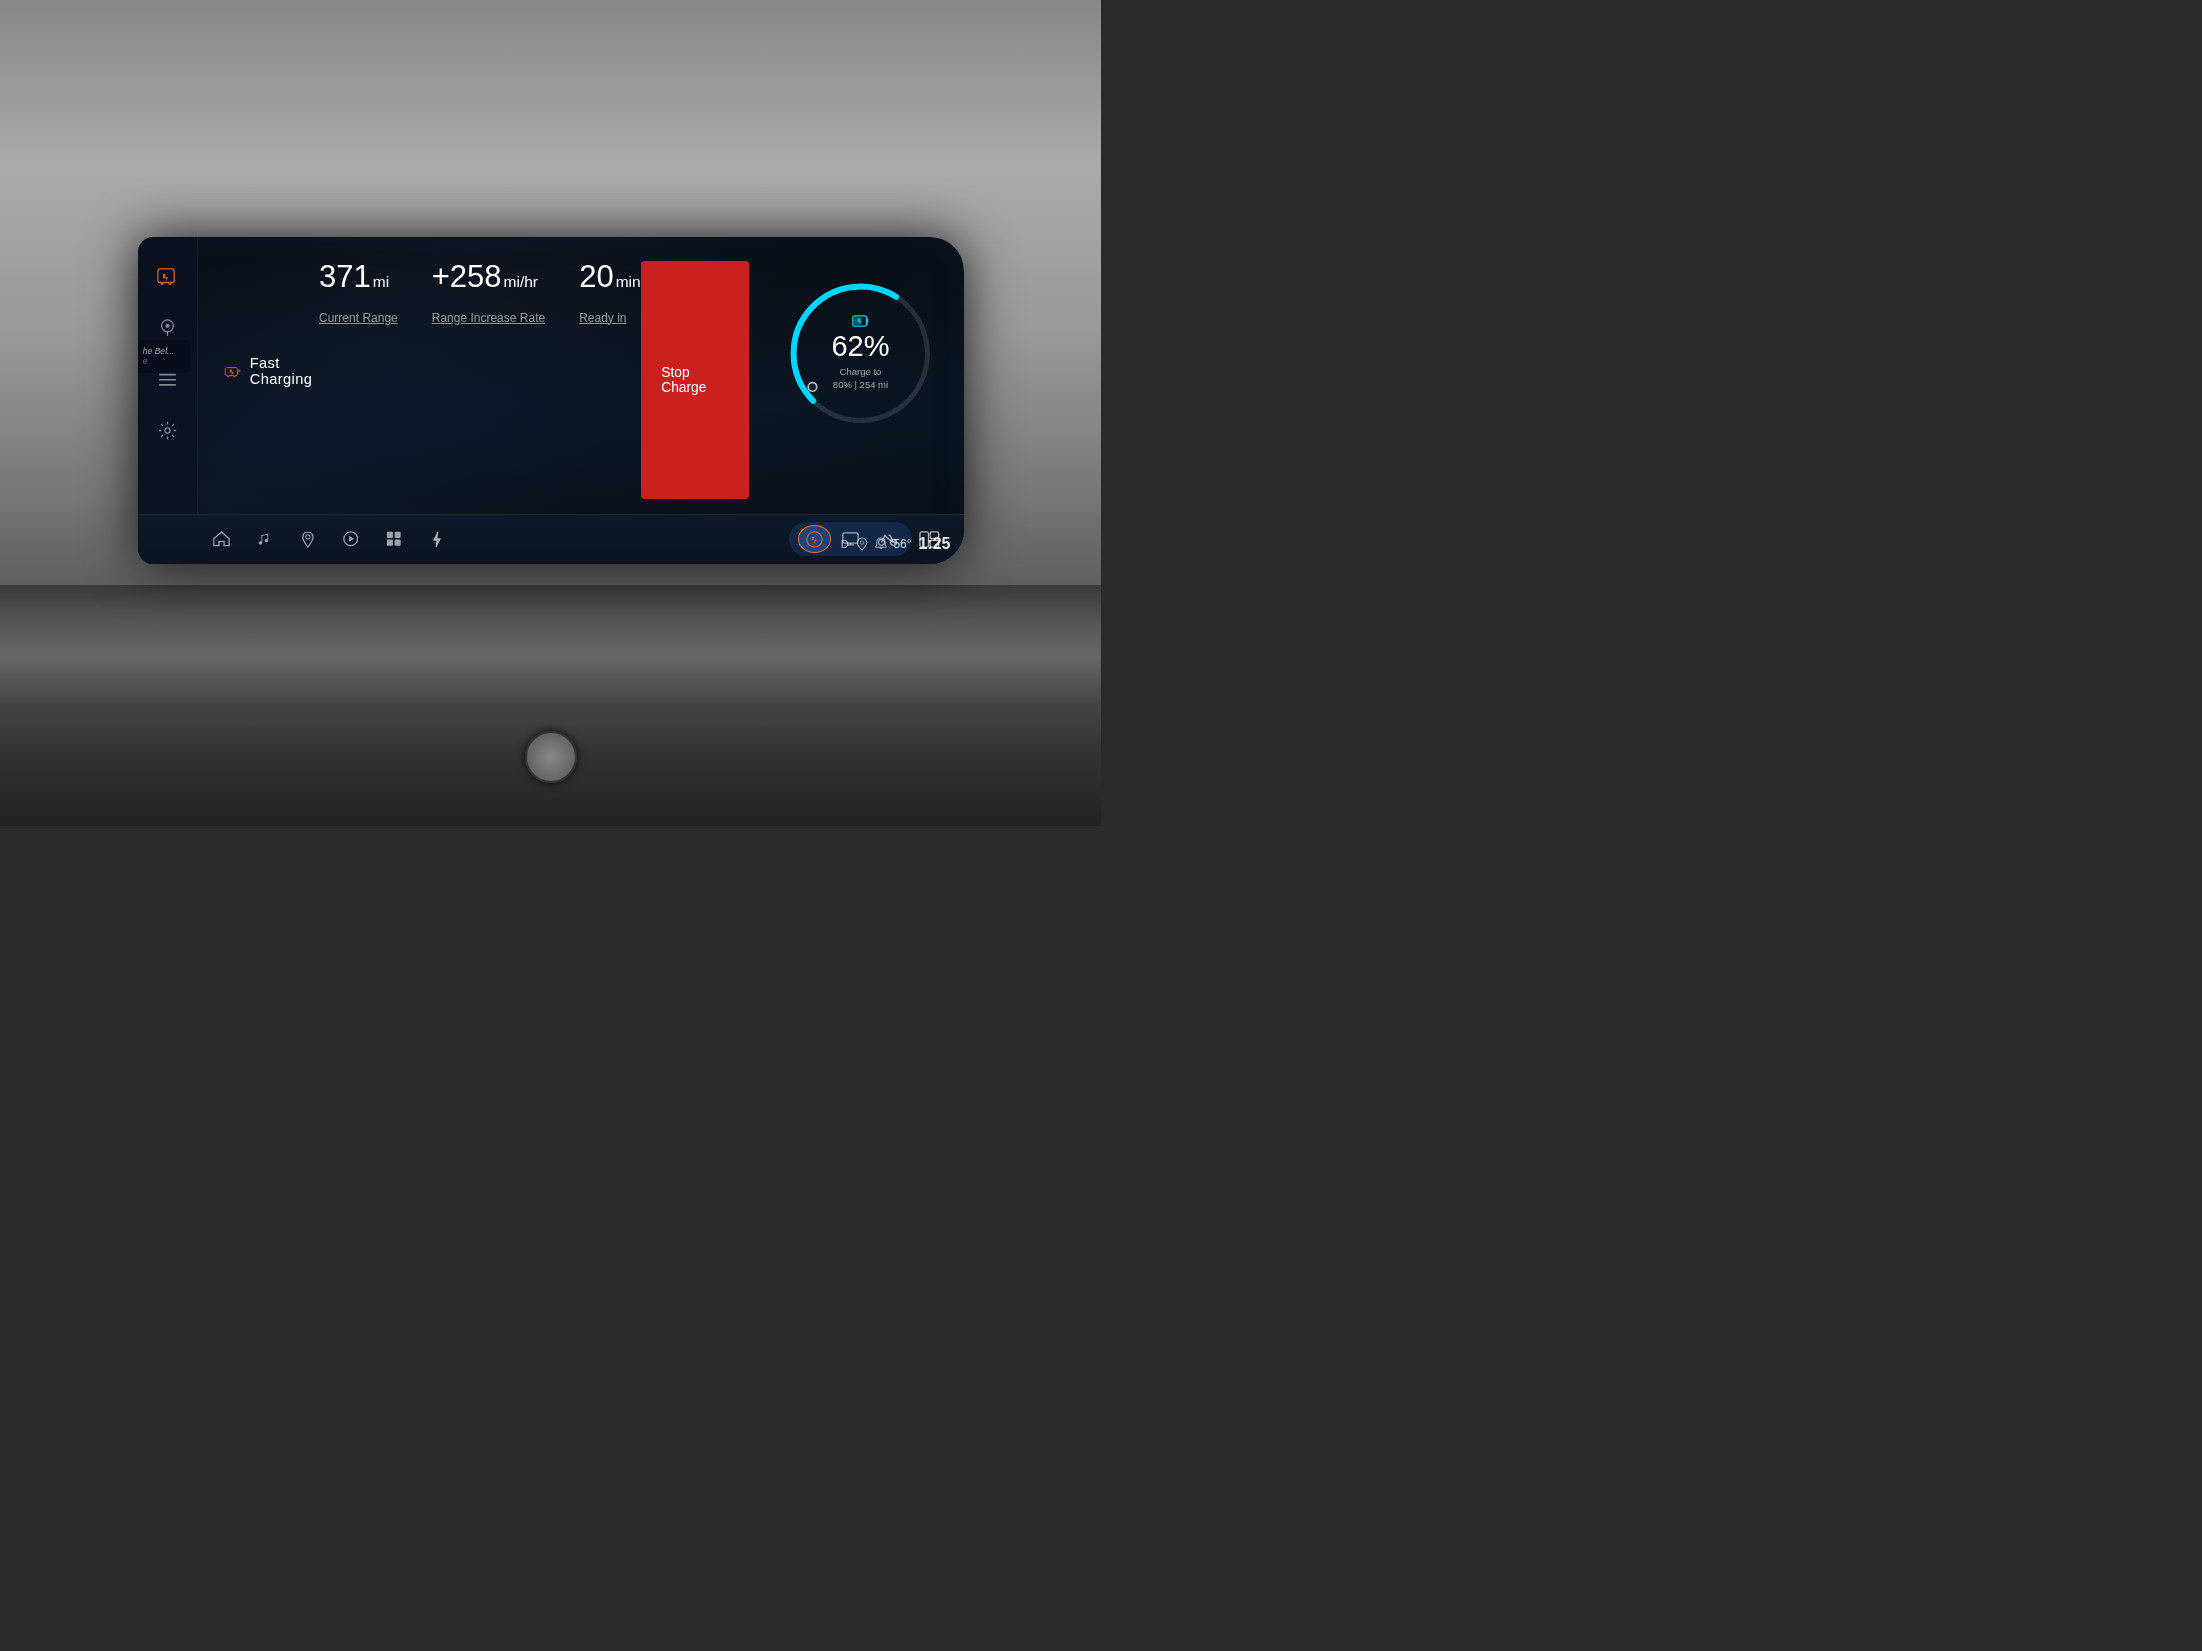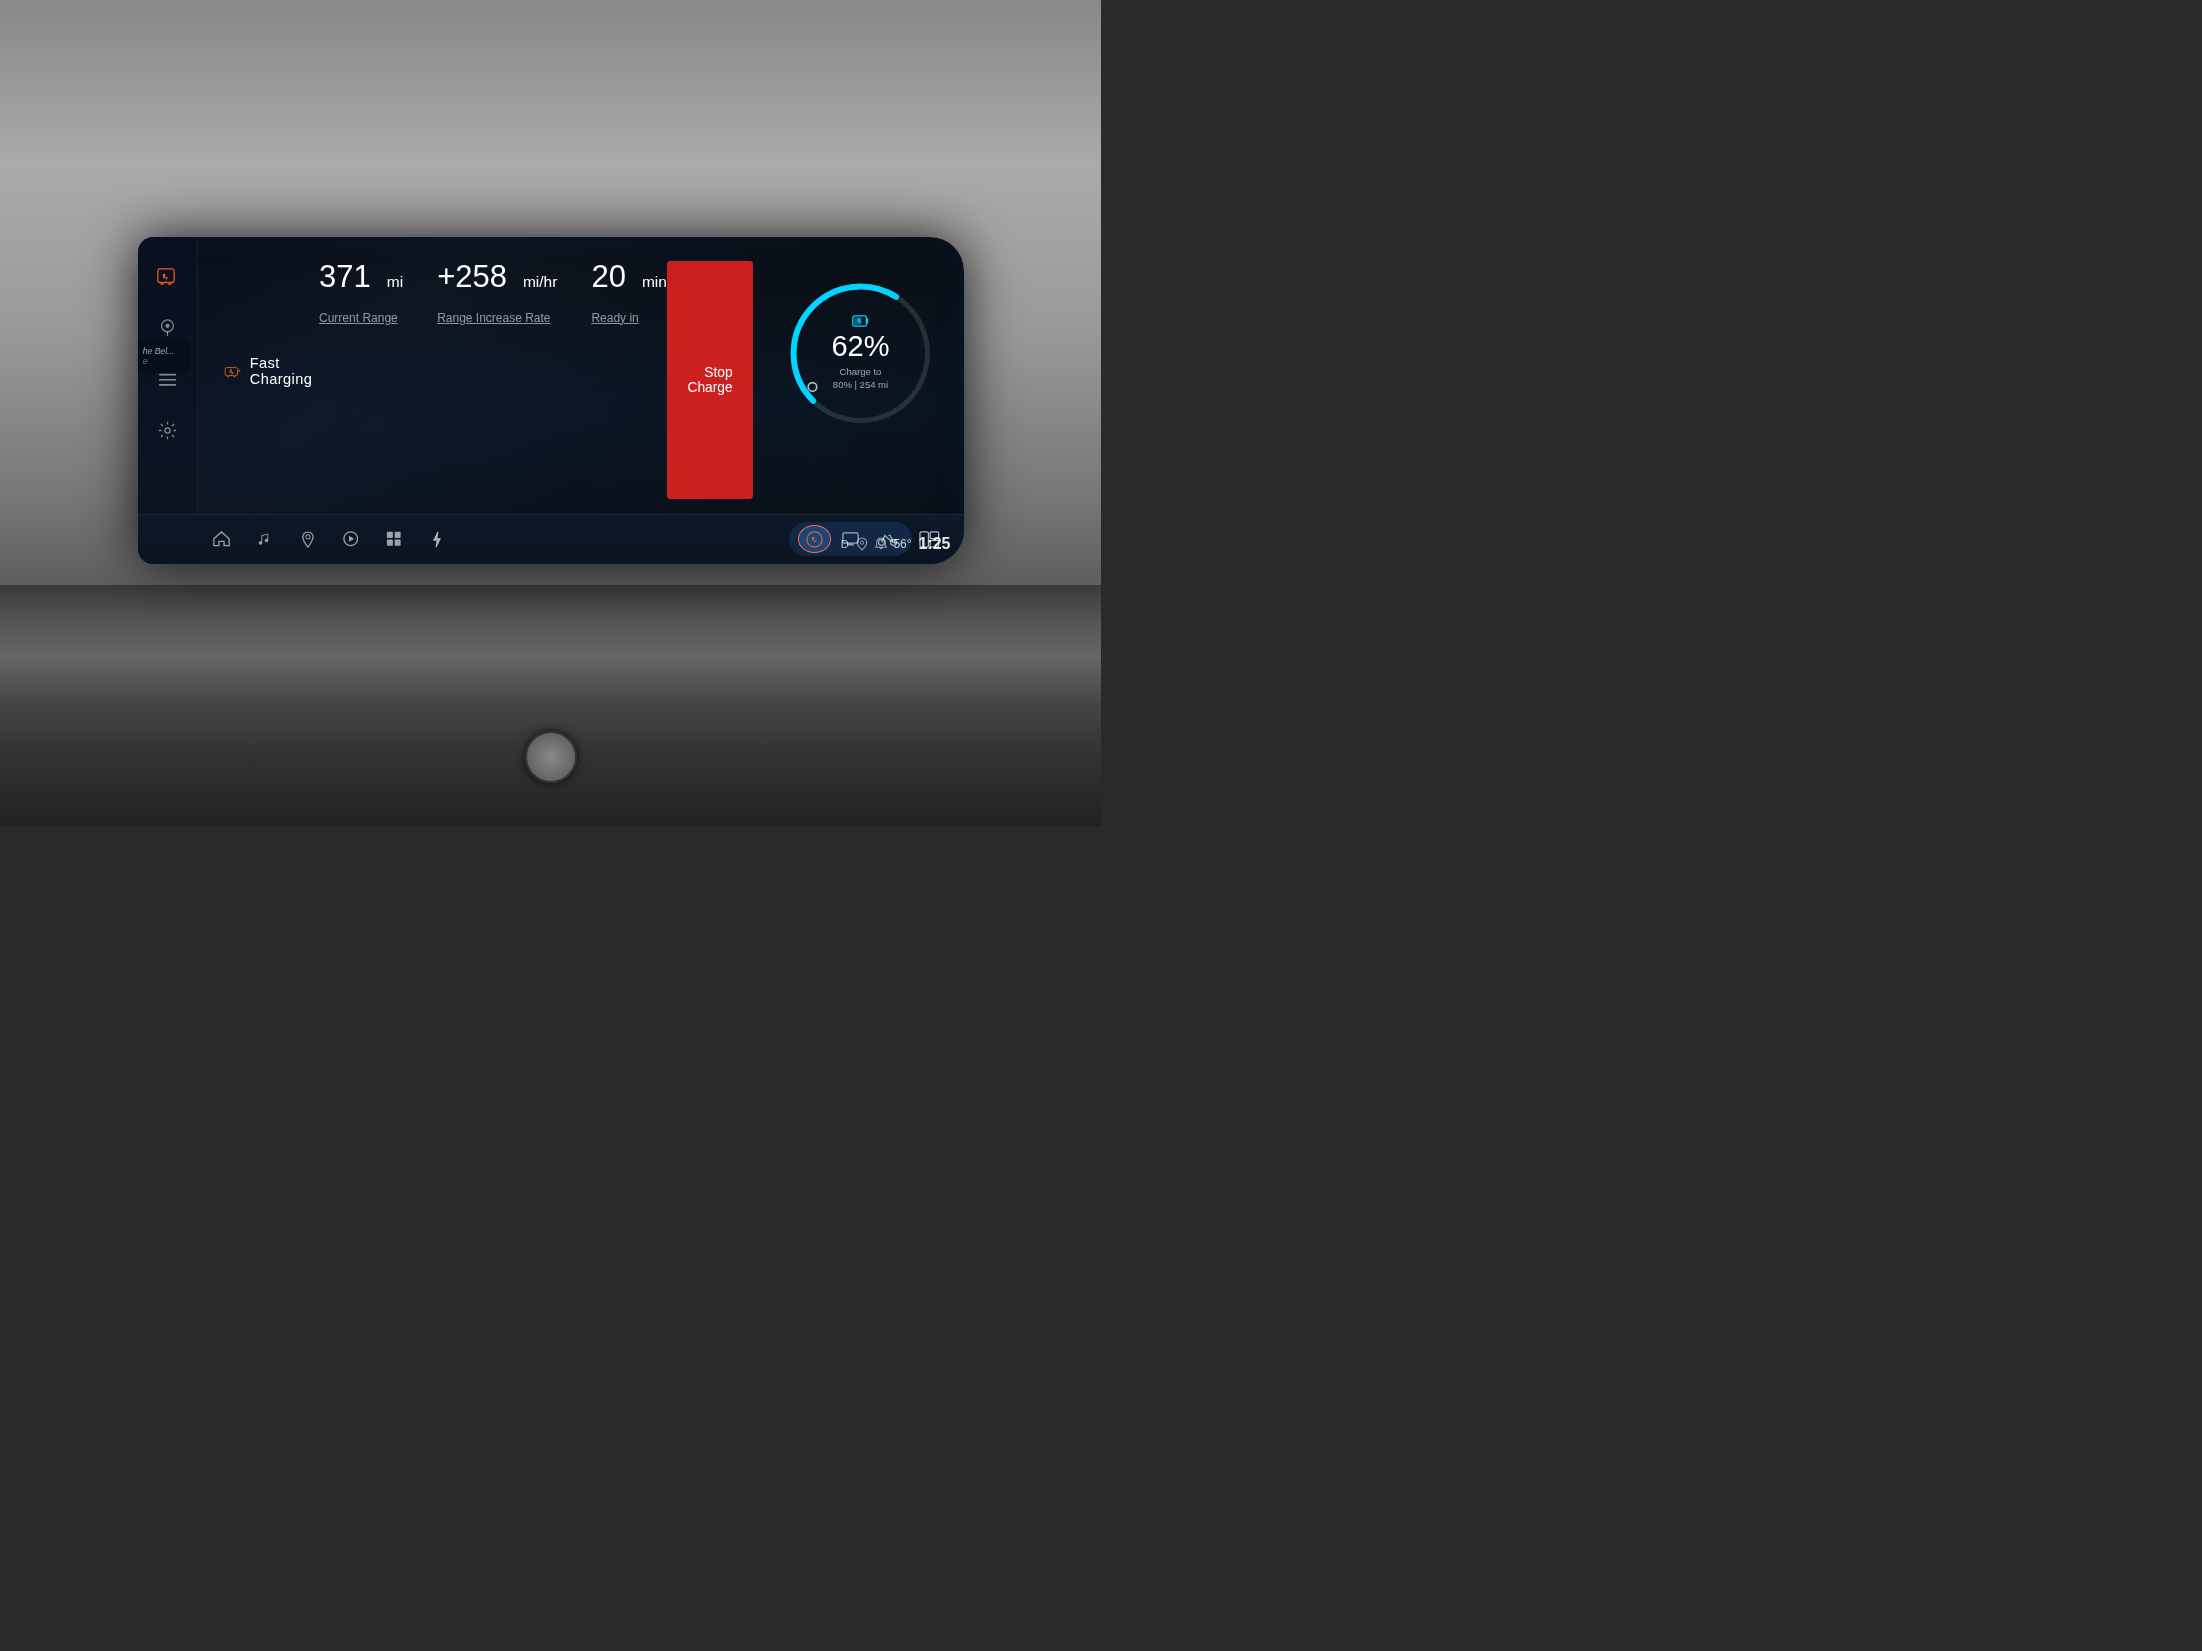--- a/index.html
+++ b/index.html
@@ -128,42 +128,42 @@
       color: #ffffff;
       font-size: 31px;
       font-weight: 300;
       line-height: 1;
       white-space: nowrap;
     }
 
     .stat-value .unit {
       font-size: 15.5px;
       font-weight: 300;
-      margin-left: 16px;
+      margin-left: 2px;
     }
 
     .stat-label {
       color: rgba(255,255,255,0.55);
       font-size: 12px;
       margin-top: 19px;
       white-space: nowrap;
       text-decoration: underline;
     }
 
     .stop-charge-btn {
       background: #cc1f1f;
       color: #ffffff;
       border: none;
       border-radius: 3.4px;
       padding: 8.6px 20.6px;
       font-size: 13.8px;
       font-weight: 500;
       cursor: pointer;
       width: 146px;
-      text-align: right;
+      text-align: left;
     }
 
     
     .gauge-area {
       position: absolute;
       right: 17px;
       top: 26px;
       width: 172px;
       height: 181px;
       display: flex;

